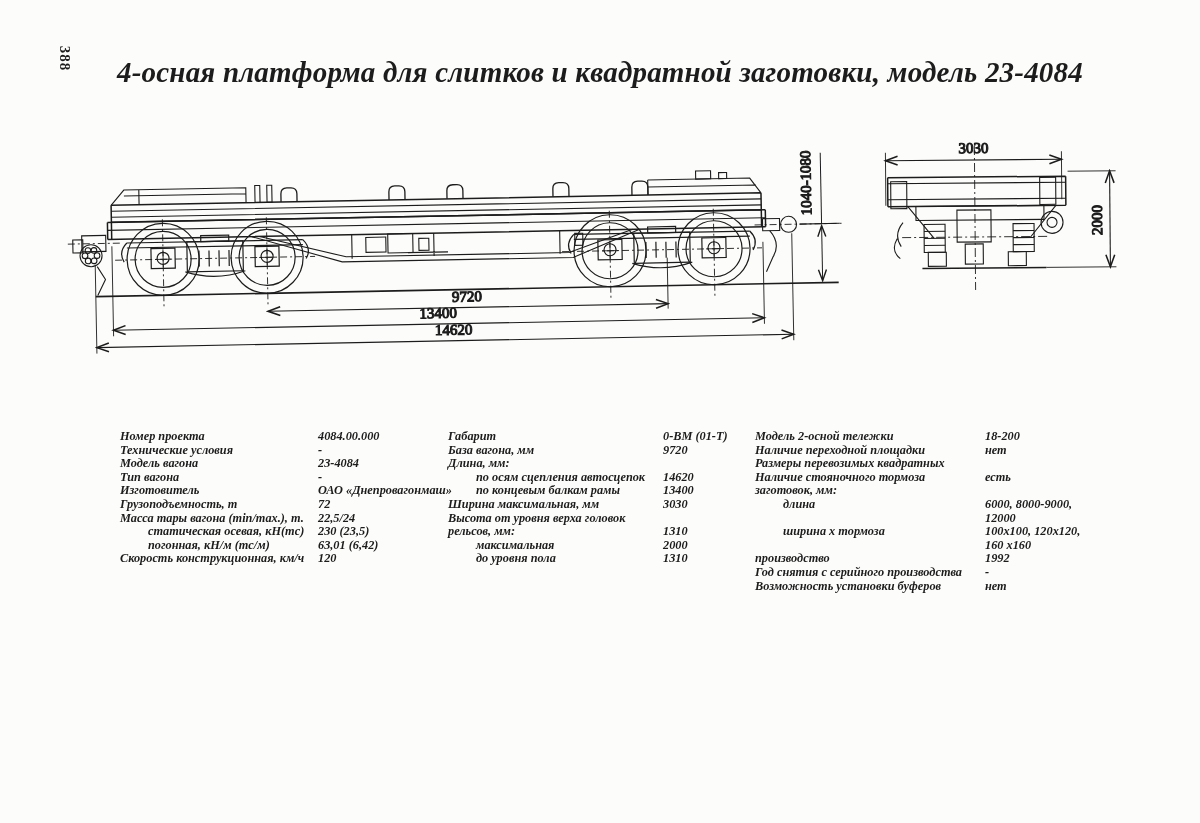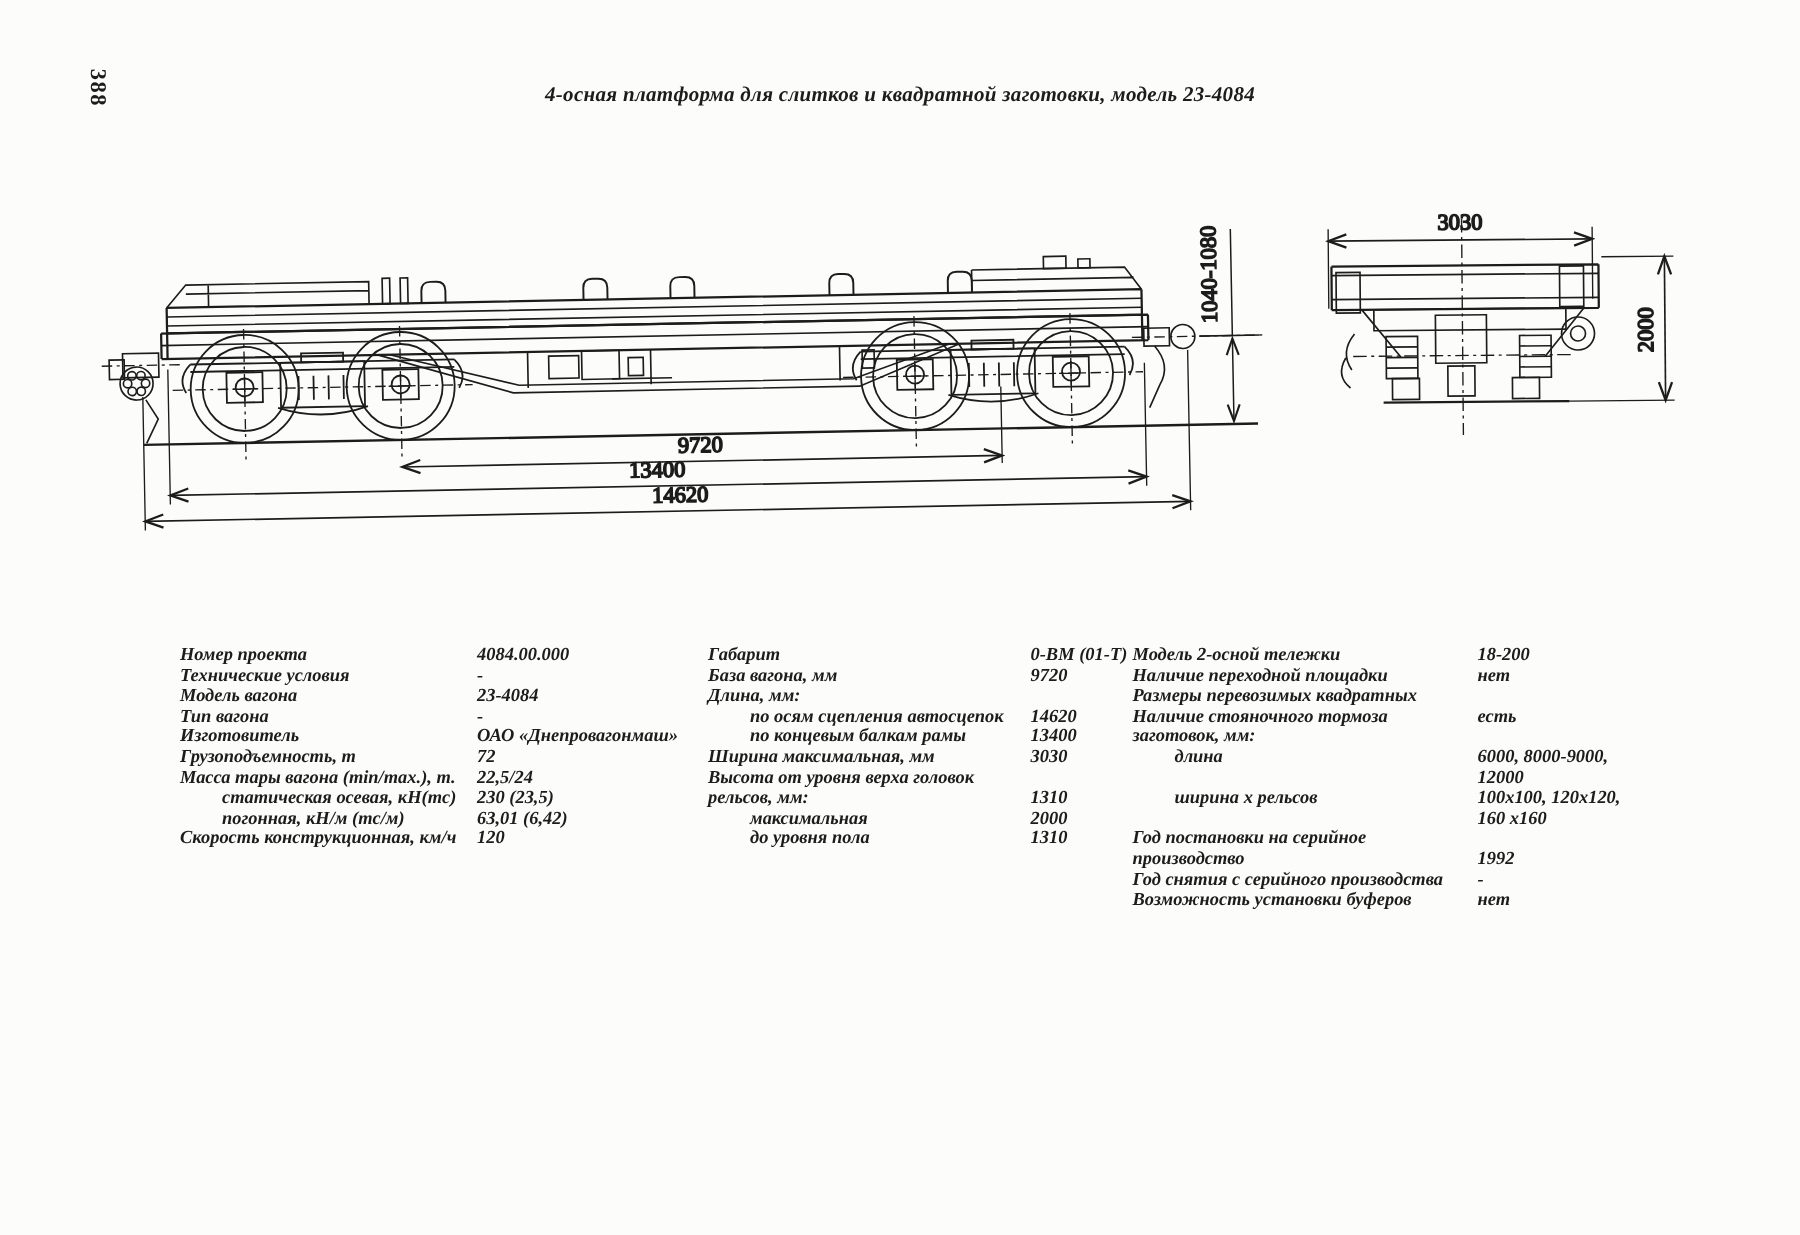--- a/index.html
+++ b/index.html
@@ -1,29 +1,29 @@
 <!DOCTYPE html>
 <html><head>
 <meta charset="utf-8">
 <style>
   html,body{margin:0;padding:0;background:#e9e9e7;}
   .page{position:relative;width:1200px;height:823px;background:#fcfcfa;overflow:hidden;
         font-family:"Liberation Serif",serif;color:#1c1c1c;}
   .page-number{position:absolute;left:44px;top:50px;width:40px;text-align:center;
         transform:rotate(90deg);font-size:15px;font-weight:bold;letter-spacing:1px;}
   .title{position:absolute;left:0;right:0;top:56px;text-align:center;
-        font-size:14px;font-weight:bold;font-style:italic;letter-spacing:.2px;}
+        font-size:29px;font-weight:bold;font-style:italic;letter-spacing:.2px;}
   .purpose{position:absolute;left:0;right:0;top:381px;text-align:center;
         font-size:17px;font-weight:bold;font-style:italic;}
   svg.drawing{position:absolute;left:0;top:0;}
   .specs{position:absolute;top:430px;left:0;width:1200px;height:185px;
         font-size:12.3px;font-weight:bold;font-style:italic;line-height:13.6px;}
   .col{position:absolute;top:0;}
   .col1{left:120px;width:345px;}
-  .col2{left:472px;width:300px;}
+  .col2{left:448px;width:300px;}
   .col3{left:755px;width:350px;}
   .spec-row{display:flex;align-items:flex-start;}
   .spec-label{flex:none;box-sizing:border-box;}
   .col1 .spec-label{width:198px;}
   .col2 .spec-label{width:215px;}
   .col3 .spec-label{width:230px;}
   .spec-label.indent{padding-left:28px;}
   .spec-value{flex:1;white-space:nowrap;}
   text.dimtxt{font-family:"Liberation Serif",serif;font-size:15px;fill:#1c1c1c;}
 </style>
@@ -295,32 +295,28 @@
         </div>
         <div class="spec-row">
           <div class="spec-label indent">длина</div>
           <div class="spec-value">6000, 8000-9000,</div>
         </div>
         <div class="spec-row">
           <div class="spec-label"></div>
           <div class="spec-value">12000</div>
         </div>
         <div class="spec-row">
-          <div class="spec-label indent">ширина х рельсов</div>
+          <div class="spec-label indent">ширина х тормоза</div>
           <div class="spec-value">100x100, 120x120,</div>
         </div>
         <div class="spec-row">
           <div class="spec-label"></div>
           <div class="spec-value">160 x160</div>
         </div>
         <div class="spec-row">
-          <div class="spec-label">Год постановки на серийное</div>
-          <div class="spec-value"></div>
-        </div>
-        <div class="spec-row">
           <div class="spec-label">производство</div>
           <div class="spec-value">1992</div>
         </div>
         <div class="spec-row">
           <div class="spec-label">Год снятия с серийного производства</div>
           <div class="spec-value">-</div>
         </div>
         <div class="spec-row">
           <div class="spec-label">Возможность установки буферов</div>
           <div class="spec-value">нет</div>

